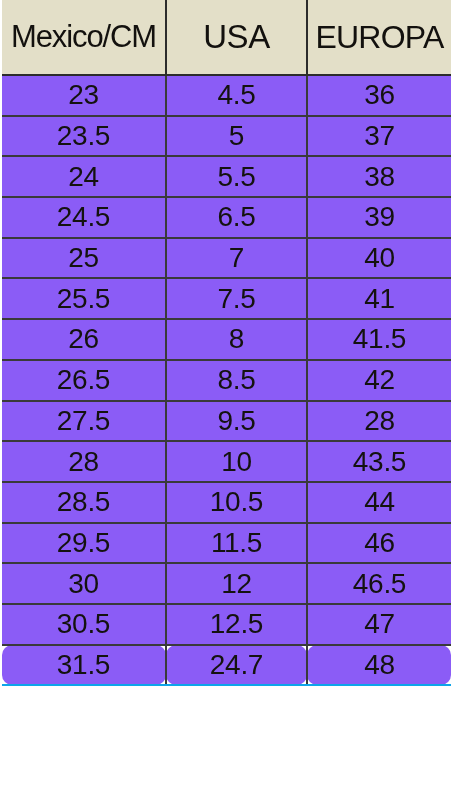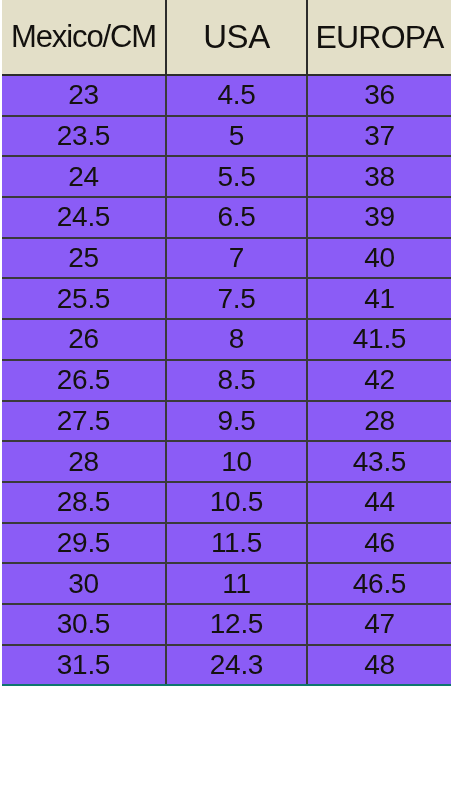--- a/index.html
+++ b/index.html
@@ -80,21 +80,22 @@
     padding: 0;
     border: 0;
     border-bottom: 2px solid #3a3a3a;
     white-space: nowrap;
   }
   tbody td.cell-mx,
   tbody td.cell-us {
     border-right: 2px solid #3a3a3a;
   }
   tbody tr:last-child td {
-    border-bottom: 2px solid #0f766e;
+    border-bottom: 2px solid #0ea5e9;
+    border-radius: 10px;
   }
 </style>
 </head>
 <body>
 
 <div id="size-table-wrap">
   <table class="size-table">
     <colgroup>
       <col class="col-mx">
       <col class="col-us">
@@ -163,28 +164,28 @@
           <td class="cell-us">10.5</td>
           <td class="cell-eu">44</td>
         </tr>
         <tr>
           <td class="cell-mx">29.5</td>
           <td class="cell-us">11.5</td>
           <td class="cell-eu">46</td>
         </tr>
         <tr>
           <td class="cell-mx">30</td>
-          <td class="cell-us">11</td>
+          <td class="cell-us">12</td>
           <td class="cell-eu">46.5</td>
         </tr>
         <tr>
           <td class="cell-mx">30.5</td>
           <td class="cell-us">12.5</td>
           <td class="cell-eu">47</td>
         </tr>
         <tr>
           <td class="cell-mx">31.5</td>
-          <td class="cell-us">24.3</td>
+          <td class="cell-us">24.7</td>
           <td class="cell-eu">48</td>
         </tr>
       </tbody>
   </table>
 </div>
 
 </body></html>

